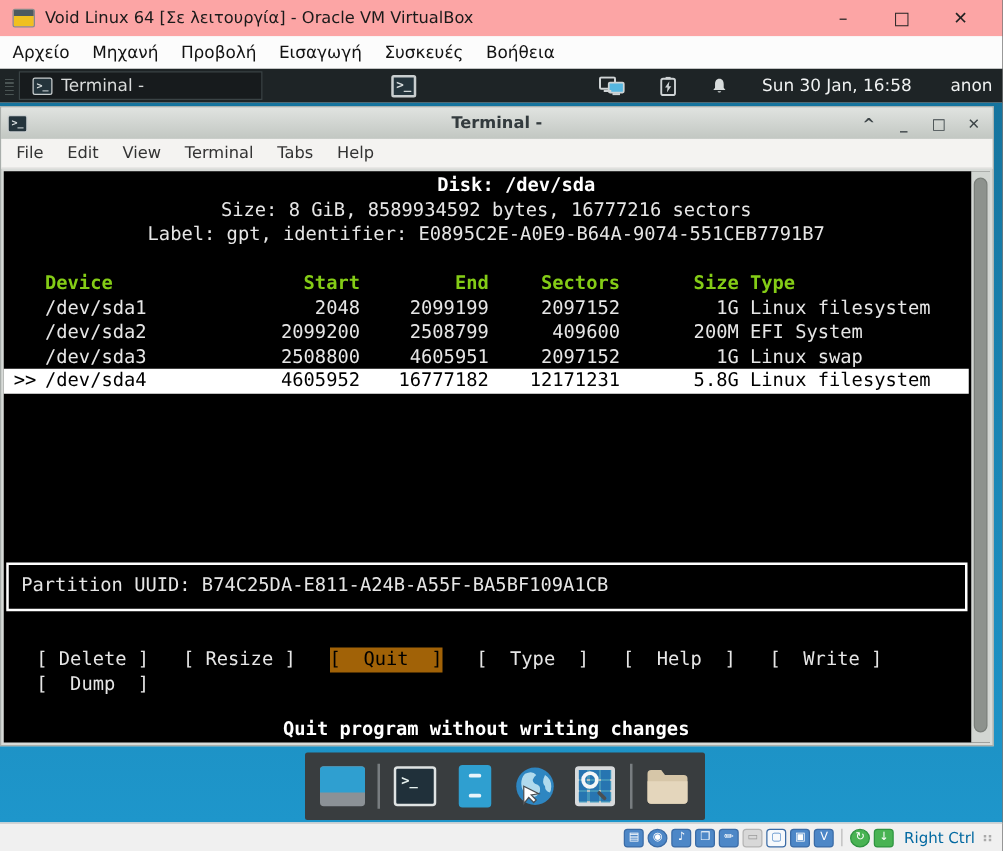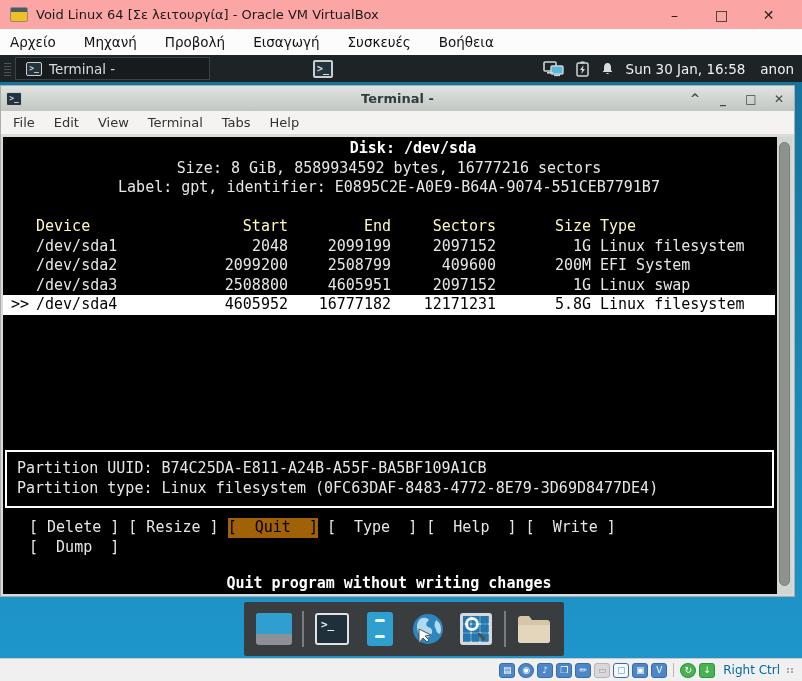--- a/index.html
+++ b/index.html
@@ -6,37 +6,37 @@
   html,body { width:802px; height:681px; overflow:hidden; }
   body { font-family:"DejaVu Sans", sans-serif; background:#f0f0f0; position:relative; }
 
   
   .host-titlebar { height:29px; background:#fca5a5; display:flex; align-items:center; padding:0 10px; }
   .vm-icon { width:18px; height:15px; border-radius:2px;
     background:linear-gradient(#4d5a60 0 34%, #f0c020 34% 100%); border:1px solid #8a8a8a; }
   .host-title { margin-left:8px; font-size:13px; color:#1a1a1a; }
   .host-controls { margin-left:auto; display:flex; }
   .host-ctrl { width:47px; text-align:center; font-size:14px; color:#222; cursor:default; }
-  .host-menubar { height:26px; background:#fcfcfc; display:flex; align-items:center; gap:28px;
+  .host-menubar { height:26px; background:#fcfcfc; display:flex; align-items:center; gap:18px;
     padding:0 10px; font-size:13.5px; color:#121212; }
 
   
   .vm-screen { position:absolute; top:55px; left:0; width:802px; height:603px; }
   .vm-panel { position:absolute; top:0; left:0; right:0; height:27px; background:#1e2426;
     display:flex; align-items:center; color:#e4e6e6; font-size:13.5px; }
   .apps-btn { display:flex; align-items:center; gap:5px; padding:0 6px; height:100%; }
   .panel-handle { width:7px; height:15px; margin:0 4px;
     background:repeating-linear-gradient(#1e2426 0 2px, #55605f 2px 3px); opacity:.8; }
   .task-btn { display:flex; align-items:center; gap:7px; background:#171b1d; border:1px solid #3a4345;
     height:23px; padding:0 10px; min-width:195px; color:#d9dbdb; }
   .term-glyph { display:inline-flex; align-items:center; justify-content:center;
     width:16px; height:14px; background:#24343c; border:1px solid #c9cecf; border-radius:2px;
     color:#d8dedf; font-family:"DejaVu Sans Mono", monospace; font-size:8px; font-weight:bold; }
   .tray-term { margin-left:103px; } .tray-term .term-glyph{ width:20px; height:18px; font-size:10px; border-width:2px;}
-  .panel-right { margin-left:auto; display:flex; align-items:center; gap:11px; padding-right:8px; }
+  .panel-right { margin-left:auto; display:flex; align-items:center; gap:27px; padding-right:8px; }
   .panel-right svg { display:block; }
   .panel-clock { color:#f0f2f2; } .panel-user { color:#f0f2f2; margin-left:4px; }
 
   .desktop { position:absolute; top:27px; left:0; right:0; bottom:0;
     background:linear-gradient(180deg,#15749e 0%, #1b89b8 55%, #1e96cb 100%); }
 
   
   .terminal-window { position:absolute; top:3px; left:0; width:795px; height:512px;
     background:#d8dbd8; border:1px solid #a9aeab; }
   .t-titlebar { position:relative; height:25px;
@@ -55,26 +55,26 @@
 
   
   .cf-top { position:absolute; top:2px; left:0; right:17px; text-align:center; }
   .cf-disk { font-weight:bold; color:#fff;margin-left:48px; }
   .cf-table { position:absolute; top:80px; left:0; right:17px; }
   .cf-row { display:grid; grid-template-columns:30px 102px 153px 103px 105px 95px 1fr; }
   .cf-row .c-ptr { padding-left:8px; }
   .cf-row .c-dev { padding-left:3px; }
   .cf-row .c-num { text-align:right; }
   .cf-row .c-type { padding-left:9px; }
-  .cf-head { font-weight:normal; color:#fef9c3; }
+  .cf-head { font-weight:bold; color:#84cc16; }
   .cf-row.selected { background:#fff; color:#000; }
   .cf-infobox { position:absolute; top:313px; left:2px; right:18px;
     border:2px solid #fff; padding:7px 10px 8px 10px; }
   .cf-buttons { position:absolute; top:381px; left:0; right:17px; }
-  .cf-btnrow { display:flex; gap:9px; padding-left:26px; height:19.5px;align-items:center; }
+  .cf-btnrow { display:flex; gap:27px; padding-left:26px; height:19.5px;align-items:center; }
   .cf-btn { white-space:pre; }
   .cf-btn.active { background:#a16207; color:#000; }
   .cf-status { position:absolute; top:437px; left:0; right:17px;
     text-align:center; font-weight:bold; color:#fff; }
 
   
   .dock { position:absolute; left:244px; bottom:2px; height:54px; background:#393d3f;
     border-radius:2px; display:flex; align-items:center; gap:8px; padding:0 10px; }
   .dock-sep { width:2px; height:36px; background:#9aa0a3; opacity:.65; }
   .dock-item { width:40px; height:42px; display:flex; align-items:center; justify-content:center; }
@@ -209,21 +209,20 @@
             <span class="c-num">4605952</span>
             <span class="c-num">16777182</span>
             <span class="c-num">12171231</span>
             <span class="c-num">5.8G</span>
             <span class="c-type">Linux filesystem</span>
           </div>
         </div>
 
         <div class="cf-infobox">
           <div>Partition UUID: B74C25DA-E811-A24B-A55F-BA5BF109A1CB</div>
-          <div>Partition type: Linux filesystem (0FC63DAF-8483-4772-8E79-3D69D8477DE4)</div>
         </div>
 
         <div class="cf-buttons">
           <div class="cf-btnrow">
             <span class="cf-btn">[ Delete ]</span>
             <span class="cf-btn">[ Resize ]</span>
             <span class="cf-btn active">[  Quit  ]</span>
             <span class="cf-btn">[  Type  ]</span>
             <span class="cf-btn">[  Help  ]</span>
             <span class="cf-btn">[  Write ]</span>

